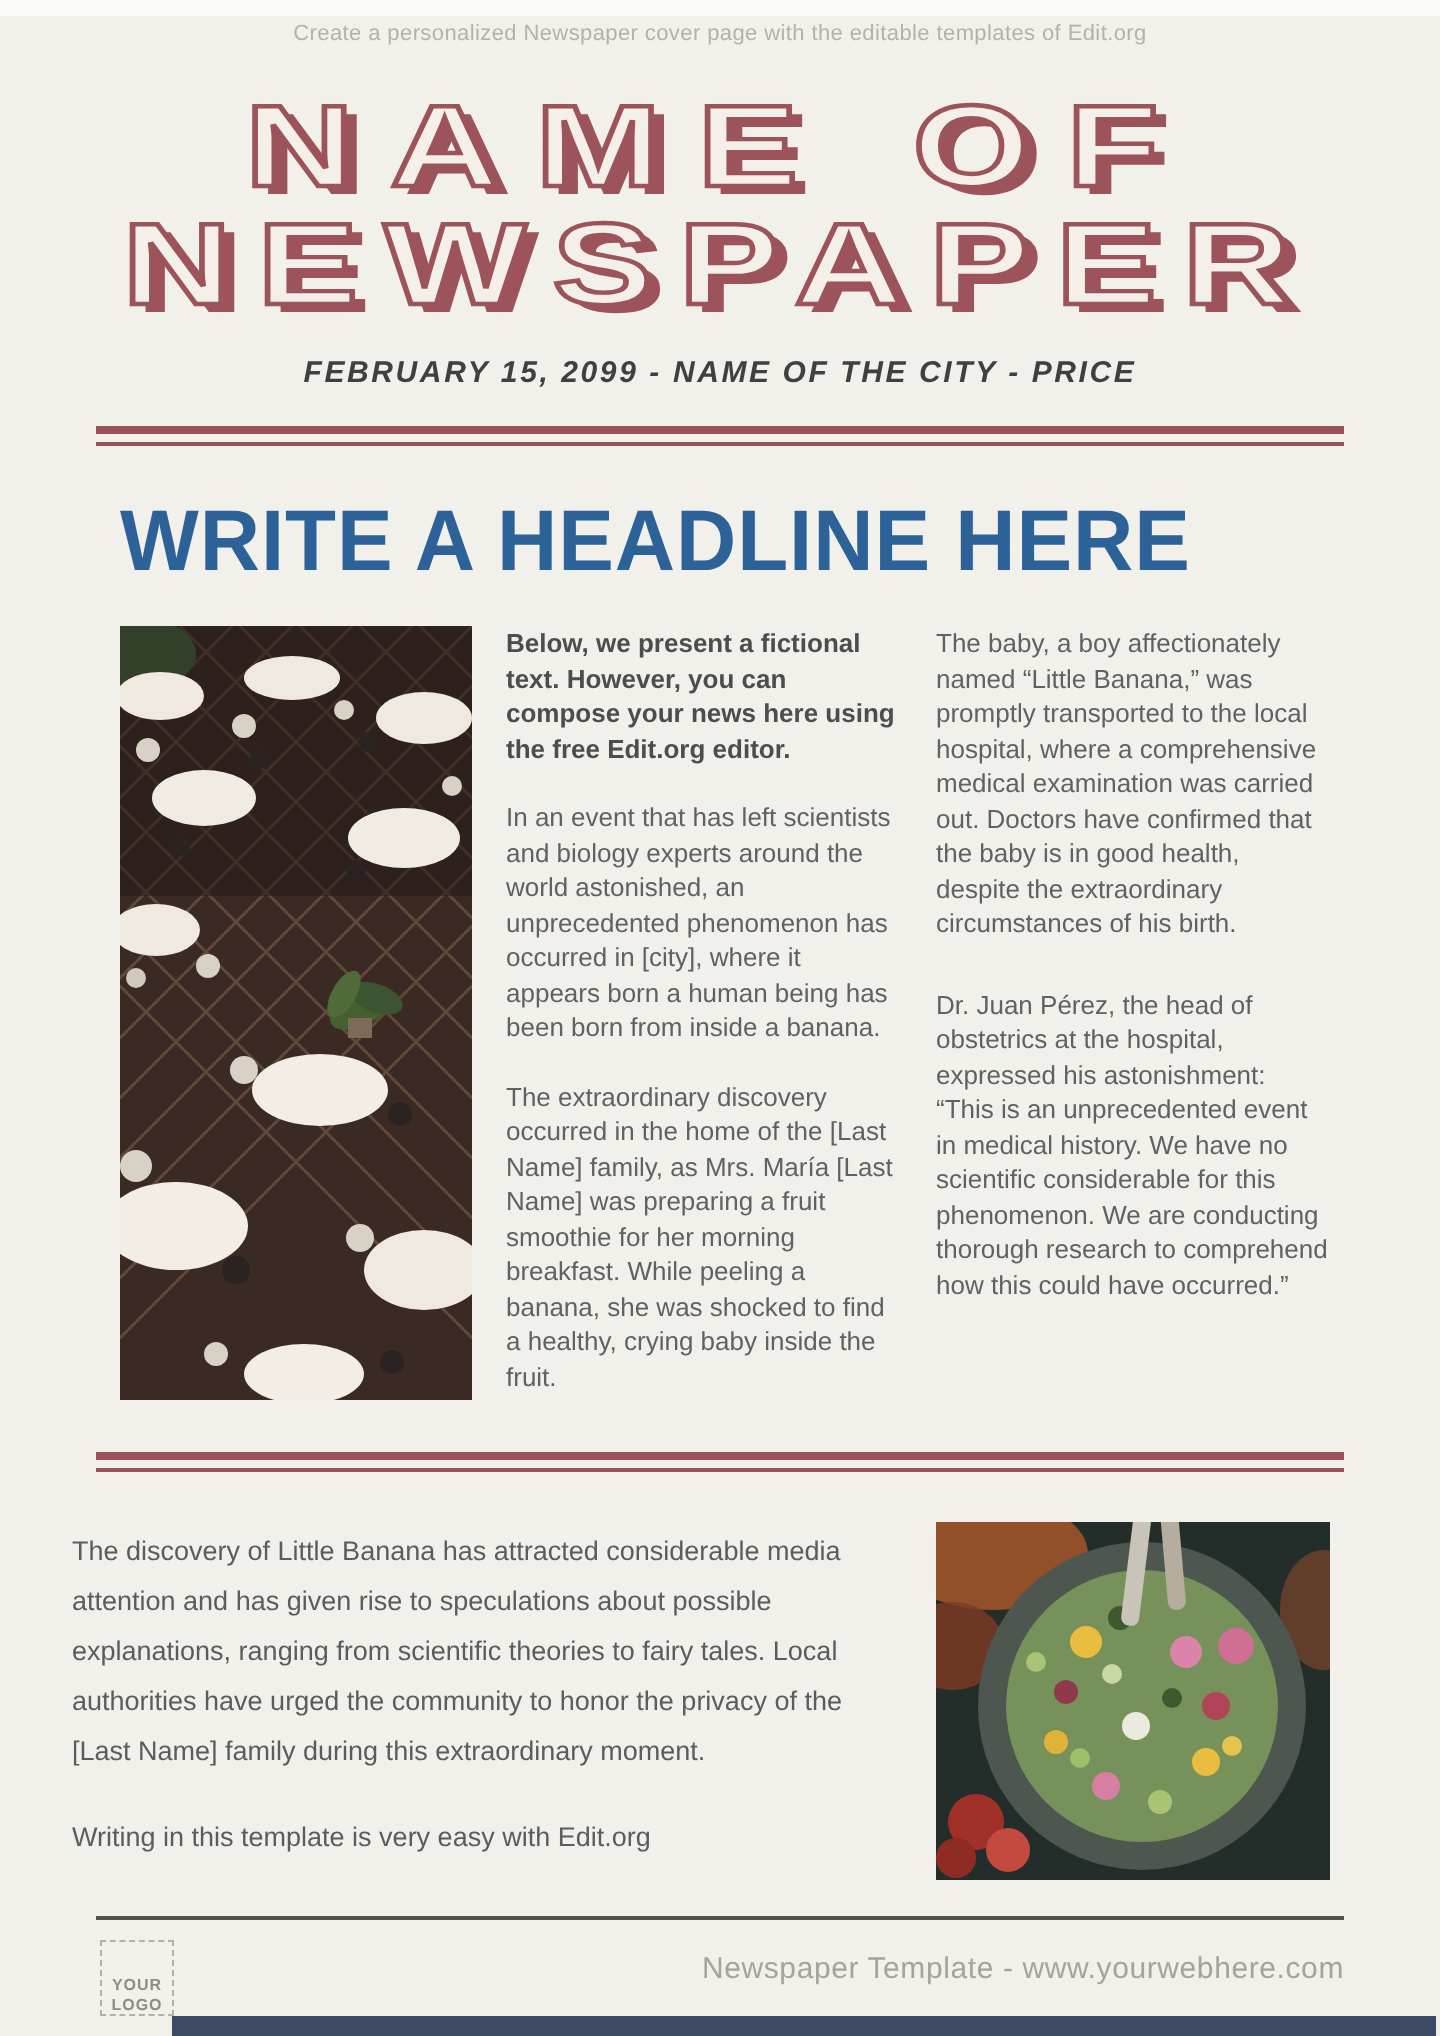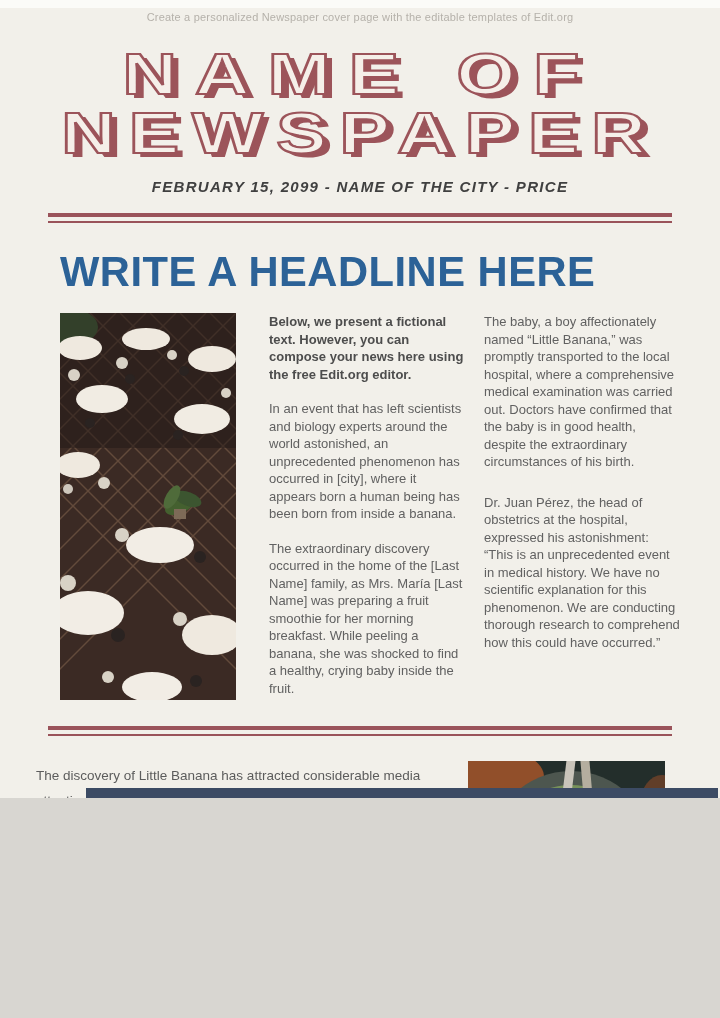--- a/index.html
+++ b/index.html
@@ -1,20 +1,20 @@
 <!DOCTYPE html>
 <html><head>
 <meta charset="utf-8">
 <style>
   * { margin: 0; padding: 0; box-sizing: border-box; }
   html, body { background: #d8d6d1; }
   .page {
     position: relative;
     width: 720px;
-    height: 798px;
+    height: 1018px;
     background: #f2f0ea;
     overflow: hidden;
     font-family: "Liberation Sans", sans-serif;
   }
   .top-strip {
     position: absolute; top: 0; left: 0; right: 0; height: 8px;
     background: #fbfbf8;
   }
   .top-caption {
     position: absolute; top: 11px; left: 0; right: 0;
@@ -64,21 +64,20 @@
   .photo-left {
     position: absolute; left: 60px; top: 313px;
     width: 176px; height: 387px;
     display: block;
   }
   .col {
     position: absolute; top: 313px;
     font-size: 13px;
     line-height: 17.5px;
     color: #616161;
-    margin-left: 16px;
   }
   .col.middle { left: 253px; width: 196px; }
   .col.right  { left: 468px; width: 197px; }
   .col p { margin: 0 0 17px; }
   .col p.lead { font-weight: 700; color: #4d4d4d; }
   .col.right p + p { margin-top: 23px; }
   .bottom-text {
     position: absolute; left: 36px; top: 763px; width: 412px;
     font-size: 13.5px;
     line-height: 25px;
@@ -203,30 +202,31 @@
   </svg>
 
   <div class="col middle">
     <p class="lead">Below, we present a fictional text. However, you can compose your news here using the free Edit.org editor.</p>
     <p>In an event that has left scientists and biology experts around the world astonished, an unprecedented phenomenon has occurred in [city], where it appears born a human being has been born from inside a banana.</p>
     <p>The extraordinary discovery occurred in the home of the [Last Name] family, as Mrs. María [Last Name] was preparing a fruit smoothie for her morning breakfast. While peeling a banana, she was shocked to find a healthy, crying baby inside the fruit.</p>
   </div>
 
   <div class="col right">
     <p>The baby, a boy affectionately named “Little Banana,” was promptly transported to the local hospital, where a comprehensive medical examination was carried out. Doctors have confirmed that the baby is in good health, despite the extraordinary circumstances of his birth.</p>
-    <p>Dr. Juan Pérez, the head of obstetrics at the hospital, expressed his astonishment: “This is an unprecedented event in medical history. We have no scientific explanation for this phenomenon. We are conducting thorough research to comprehend how this could have occurred.”</p>
+    <p>Dr. Juan Pérez, the head of obstetrics at the hospital, expressed his astonishment: “This is an unprecedented event in medical history. We have no scientific considerable for this phenomenon. We are conducting thorough research to comprehend how this could have occurred.”</p>
   </div>
 
   <div class="rule-group r2">
     <div class="rule-thick"></div>
     <div class="rule-thin"></div>
   </div>
 
   <div class="bottom-text">
     <p>The discovery of Little Banana has attracted considerable media attention and has given rise to speculations about possible explanations, ranging from scientific theories to fairy tales. Local authorities have urged the community to honor the privacy of the [Last Name] family during this extraordinary moment.</p>
+    <p class="tagline">Writing in this template is very easy with Edit.org</p>
   </div>
 
   <svg class="photo-bottom" viewBox="0 0 197 179" preserveAspectRatio="none">
     <rect width="197" height="179" fill="#232e2b"></rect>
     <ellipse cx="28" cy="16" rx="48" ry="28" fill="#a4552a" opacity="0.85"></ellipse>
     <ellipse cx="8" cy="62" rx="26" ry="22" fill="#7e3b22" opacity="0.8"></ellipse>
     <ellipse cx="194" cy="44" rx="22" ry="30" fill="#8a4a28" opacity="0.6"></ellipse>
     <circle cx="20" cy="150" r="14" fill="#a03028"></circle>
     <circle cx="36" cy="164" r="11" fill="#c24a3e"></circle>
     <circle cx="10" cy="168" r="10" fill="#8e2c24"></circle>

